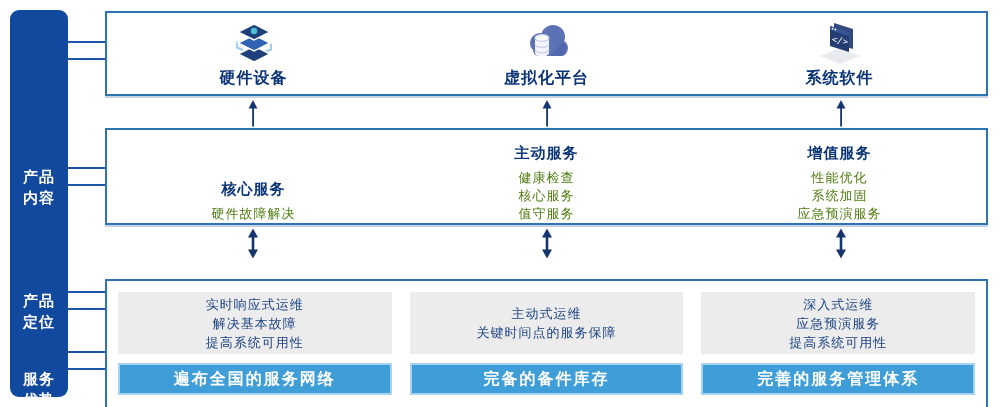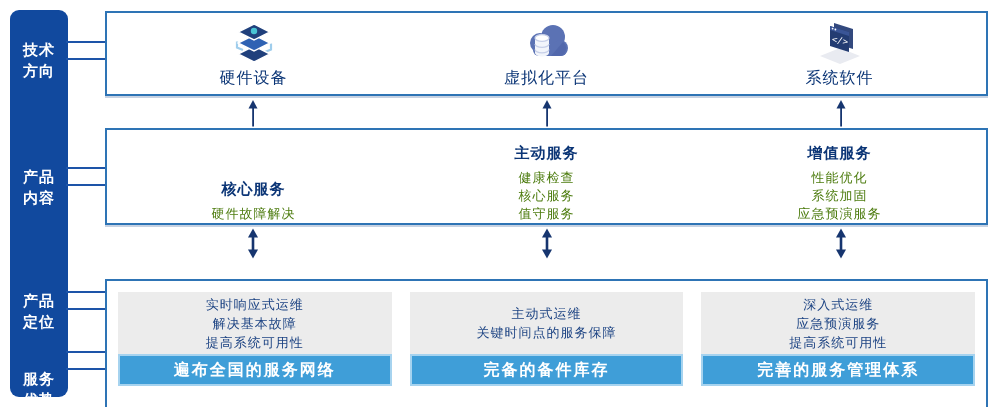--- a/index.html
+++ b/index.html
@@ -26,48 +26,46 @@
     border:2px solid #2e74b5;box-sizing:border-box;
     box-shadow:0 2px 0 rgba(30,74,140,0.25);
     display:flex;flex-direction:row;
   }
   .top-box{top:11px;height:85px;}
   .mid-box{top:128px;height:97px;}
   .bottom-box{top:279px;height:135px;padding:11px 11px 0 11px;gap:18px;}
   
   .tcol{flex:1;display:flex;flex-direction:column;align-items:center;justify-content:center;gap:2px;}
   .ticon{width:48px;height:48px;display:block;}
-  .tlabel{font-size:16px;font-weight:normal;color:#0b3576;letter-spacing:1px;}
+  .tlabel{font-size:16px;font-weight:bold;color:#0b3576;letter-spacing:1px;}
   
   .mcol{flex:1;display:flex;flex-direction:column;align-items:center;justify-content:flex-end;}
   .mtitle{font-size:15px;font-weight:bold;color:#0b3576;letter-spacing:1px;margin-bottom:6px;}
   .mitem{font-size:13px;color:#4d7c0f;line-height:18px;letter-spacing:1px;}
   
   .bcol{flex:1;display:flex;flex-direction:column;}
   .graybox{
     height:62px;background:#ececec;display:flex;flex-direction:column;
     align-items:center;justify-content:center;
   }
   .gline{font-size:13px;color:#1c4383;line-height:19px;letter-spacing:1px;text-align:center;}
   .bluebar{
-    height:28px;background:#3f9ed8;border:2px solid #a6d3ef;
+    margin-top:9px;height:28px;background:#3f9ed8;border:2px solid #a6d3ef;
     display:flex;align-items:center;justify-content:center;
     color:#ffffff;font-size:16px;font-weight:bold;letter-spacing:2px;
   }
   
   .arrow{position:absolute;}
 </style>
 </head>
 <body>
 
 <div class="canvas">
 
   <aside class="sidebar">
-    <div class="side-label" style="top:29px">技术
-方向</div>
     <div class="side-label" style="top:156px">产品
 内容</div>
     <div class="side-label" style="top:280px">产品
 定位</div>
     <div class="side-label" style="top:358px">服务
 优势</div>
   </aside>
 
   <div class="conn" style="top:41px"></div>
   <div class="conn" style="top:58px"></div>

